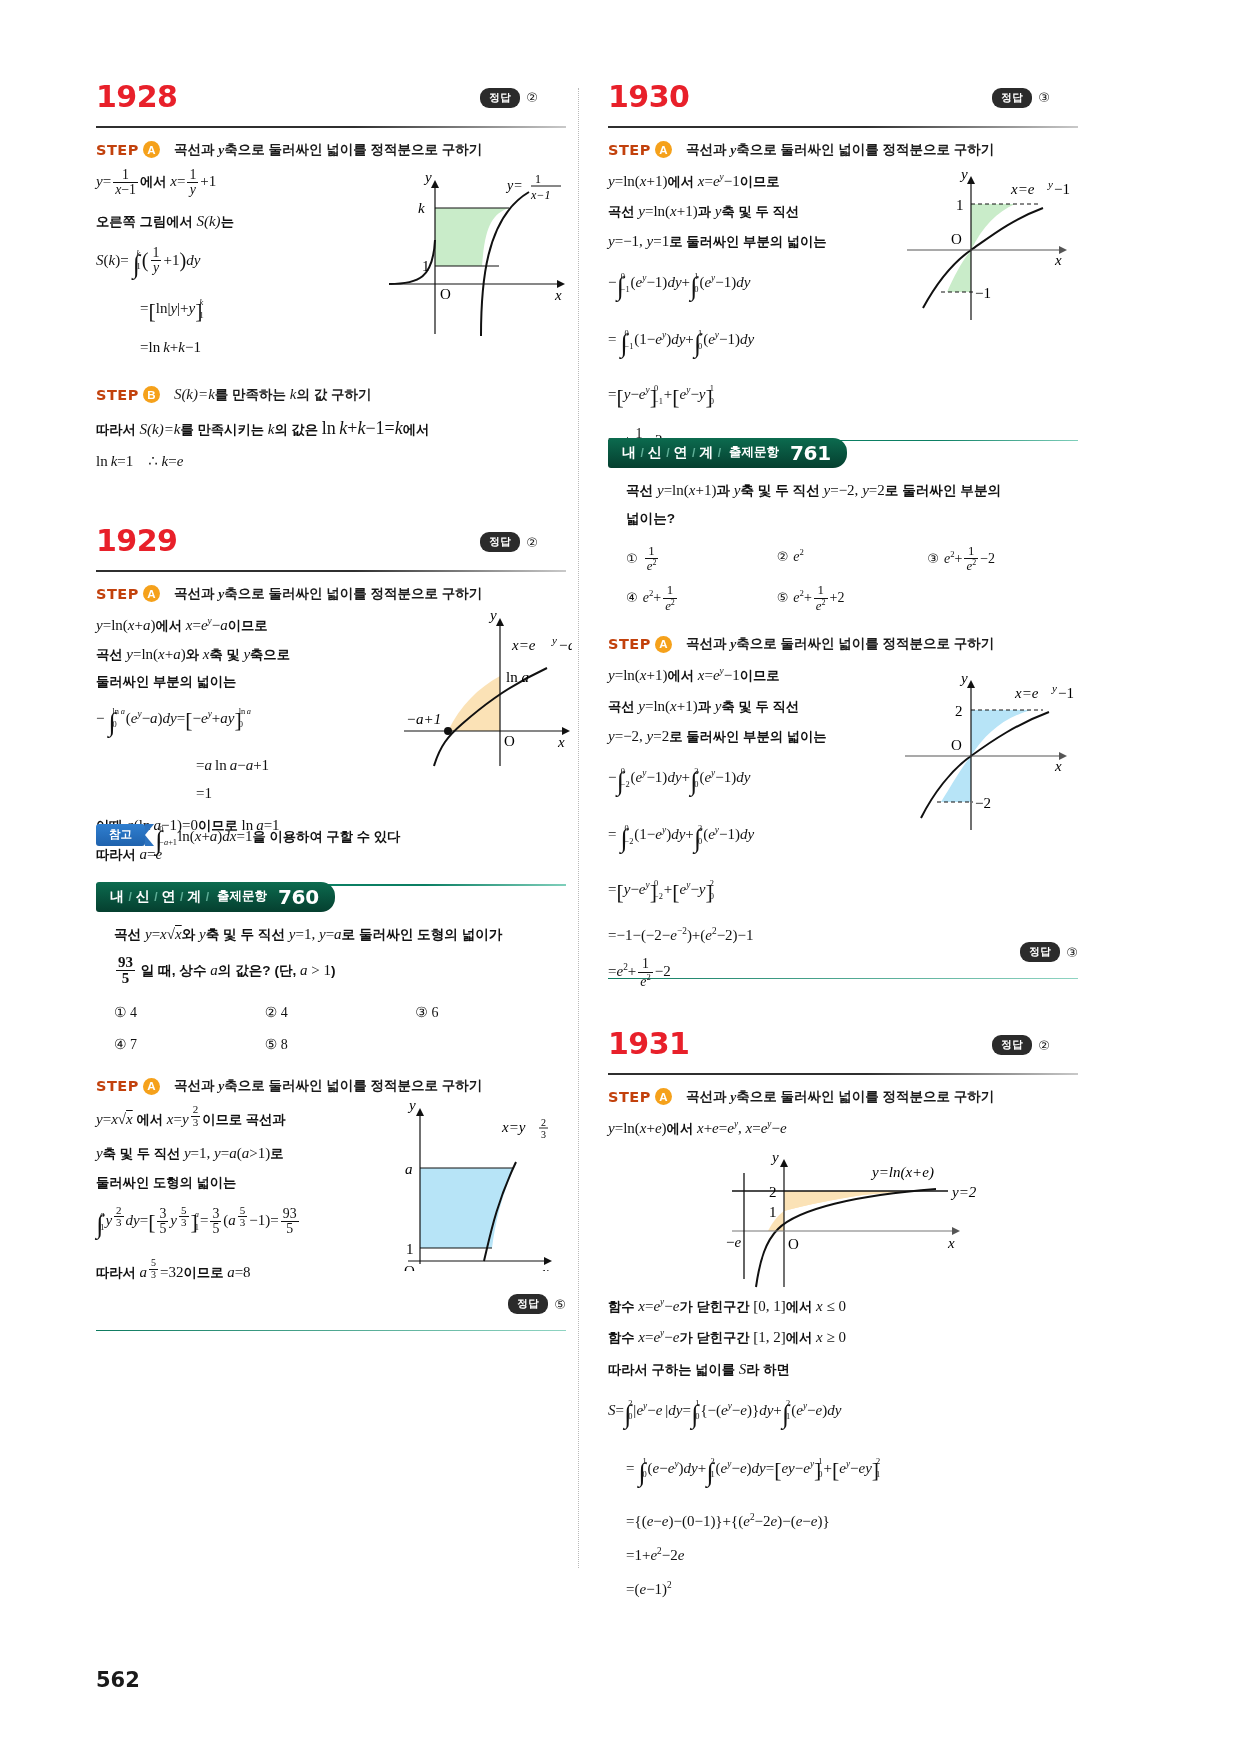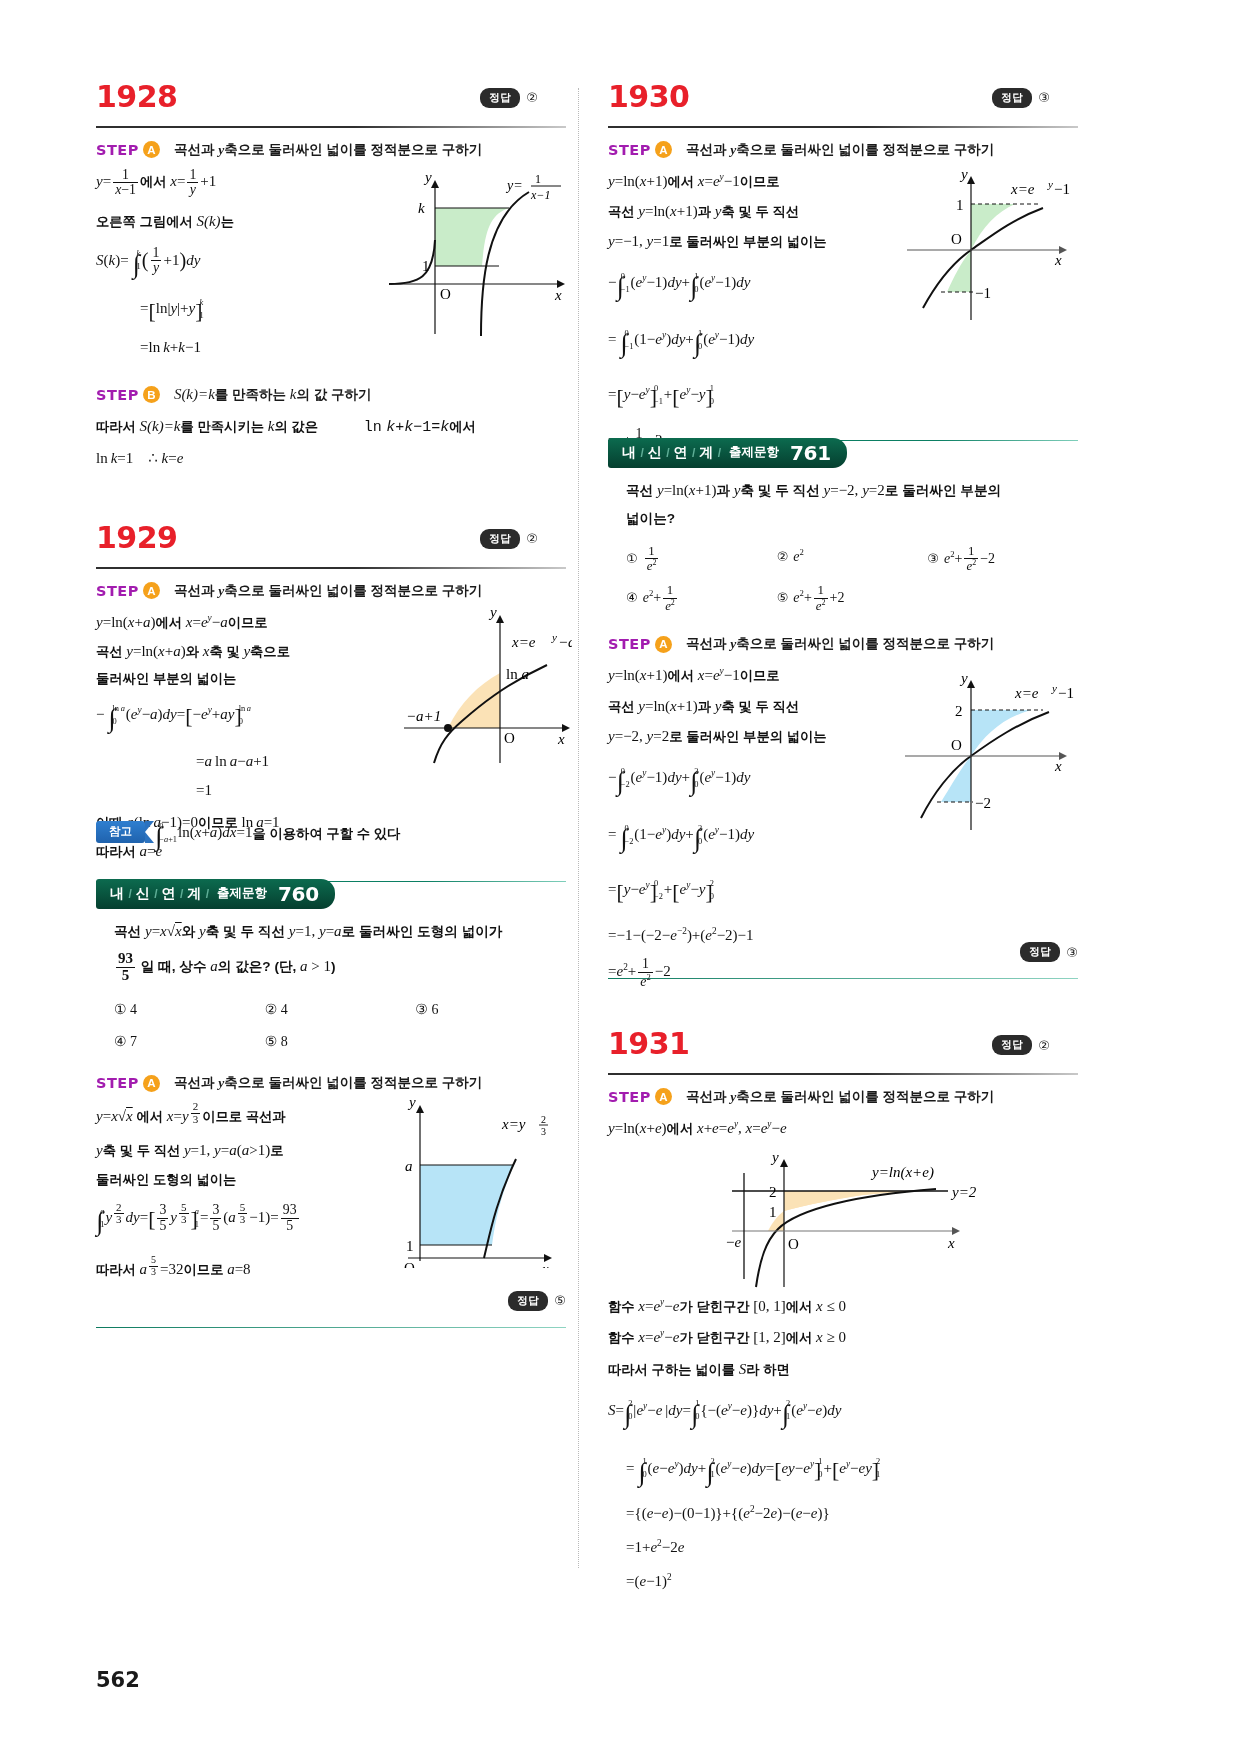--- a/index.html
+++ b/index.html
@@ -43,21 +43,21 @@
   .ans-circ { font-size:13px; color:#222; }
   .rule-grad {
     height:1.6px; border:0;
     background:linear-gradient(to right,#2f2f2f 0%,#2f2f2f 55%,#c9c9c9 100%);
     margin:2px 0 0 0;
   }
 
   
   .step-row { display:flex; align-items:center; gap:8px; margin:13px 0 9px 0; }
   .step-word {
-    font-weight:800; font-size:14.5px; color:#a21caf; letter-spacing:0.5px;
+    font-weight:800; font-size:14.5px; color:#c2410c; letter-spacing:0.5px;
     font-family:"DejaVu Sans",sans-serif;
   }
   .step-badge {
     width:17px;height:17px;border-radius:50%;
     background:#f5a11b; color:#fff; font-size:11.5px; font-weight:800;
     display:inline-flex; align-items:center; justify-content:center;
     margin-left:-4px;
   }
   .step-title { font-size:13.5px; font-weight:800; color:#1a1a1a; margin-left:6px; }
   .step-title .mi { font-style:italic; font-family:"Liberation Serif",serif; }
@@ -196,21 +196,21 @@
         </svg>
       </div>
 
       <div class="step-row">
         <span class="step-word">STEP</span>
         <span class="step-badge">B</span>
         <span class="step-title"><span class="mi" style="font-weight:400;font-size:15px;">S(k)=k</span>를 만족하는 <span class="mi" style="font-weight:400;font-size:15px;">k</span>의 값 구하기</span>
       </div>
 
       <div class="line">
-        <div class="kr">따라서 <span class="mi" style="font-weight:400;font-size:15px;">S(k)=k</span>를 만족시키는 <span class="mi" style="font-weight:400;font-size:15px;">k</span>의 값은 <span style="font-weight:400;font-size:15px;font-family:Liberation Mono, monospace;margin-left:42px;">ln <i>k</i>+<i>k</i>−1=<i>k</i></span>에서</div>
+        <div class="kr">따라서 <span class="mi" style="font-weight:400;font-size:15px;">S(k)=k</span>를 만족시키는 <span class="mi" style="font-weight:400;font-size:15px;">k</span>의 값은 <span style="font-weight:400;font-size:18px;font-family:Liberation Serif, serif;">ln <i>k</i>+<i>k</i>−1=<i>k</i></span>에서</div>
         <div style="margin-top:4px;">ln <span class="mi">k</span>=1 &nbsp;&nbsp; ∴ <span class="mi">k</span>=<span class="mi">e</span></div>
       </div>
     </div>
 
     <div class="prob" style="margin-top:50px;">
       <div class="prob-head">
         <span class="prob-num">1929</span>
         <span class="answer-pill">
           <span class="pill">정답</span>
           <span class="ans-circ">②</span>
@@ -568,21 +568,21 @@
         <div class="kr">함수 <span style="font-family:Liberation Serif, serif;font-weight:400;font-size:15px;"><i>x</i>=<i>e</i><sup><i>y</i></sup>−<i>e</i></span>가 닫힌구간 <span style="font-family:'Liberation Serif',serif;font-weight:400;font-size:15px;">[0, 1]</span>에서 <span style="font-family:'Liberation Serif',serif;font-weight:400;font-size:15px;"><i>x</i> ≤ 0</span></div>
         <div class="kr" style="margin-top:5px;">함수 <span style="font-family:'Liberation Serif',serif;font-weight:400;font-size:15px;"><i>x</i>=<i>e</i><sup><i>y</i></sup>−<i>e</i></span>가 닫힌구간 <span style="font-family:'Liberation Serif',serif;font-weight:400;font-size:15px;">[1, 2]</span>에서 <span style="font-family:'Liberation Serif',serif;font-weight:400;font-size:15px;"><i>x</i> ≥ 0</span></div>
         <div class="kr" style="margin-top:5px;">따라서 구하는 넓이를 <span class="mi" style="font-weight:400;font-size:15px;">S</span>라 하면</div>
 
         <div style="margin-top:10px;">
           <span class="mi">S</span>=<span class="intg">∫</span><span class="lim"><span class="up">2</span><span class="lo">0</span></span>|<span class="mi">e</span><sup><span class="mi">y</span></sup>−<span class="mi">e</span> |<span class="mi">dy</span>=<span class="intg">∫</span><span class="lim"><span class="up">1</span><span class="lo">0</span></span>{−(<span class="mi">e</span><sup><span class="mi">y</span></sup>−<span class="mi">e</span>)}<span class="mi">dy</span>+<span class="intg">∫</span><span class="lim"><span class="up">2</span><span class="lo">1</span></span>(<span class="mi">e</span><sup><span class="mi">y</span></sup>−<span class="mi">e</span>)<span class="mi">dy</span>
         </div>
         <div style="margin-top:12px;padding-left:18px;">
           = <span class="intg">∫</span><span class="lim"><span class="up">1</span><span class="lo">0</span></span>(<span class="mi">e</span>−<span class="mi">e</span><sup><span class="mi">y</span></sup>)<span class="mi">dy</span>+<span class="intg">∫</span><span class="lim"><span class="up">2</span><span class="lo">1</span></span>(<span class="mi">e</span><sup><span class="mi">y</span></sup>−<span class="mi">e</span>)<span class="mi">dy</span>=<span class="brk">[</span><span class="mi">ey</span>−<span class="mi">e</span><sup><span class="mi">y</span></sup><span class="brk">]</span><span class="lim"><span class="up">1</span><span class="lo">0</span></span>+<span class="brk">[</span><span class="mi">e</span><sup><span class="mi">y</span></sup>−<span class="mi">ey</span><span class="brk">]</span><span class="lim"><span class="up">2</span><span class="lo">1</span></span>
         </div>
-        <div style="margin-top:4px;padding-left:18px;">
+        <div style="margin-top:12px;padding-left:18px;">
           ={(<span class="mi">e</span>−<span class="mi">e</span>)−(0−1)}+{(<span class="mi">e</span><sup>2</sup>−2<span class="mi">e</span>)−(<span class="mi">e</span>−<span class="mi">e</span>)}
         </div>
         <div style="margin-top:8px;padding-left:18px;">
           =1+<span class="mi">e</span><sup>2</sup>−2<span class="mi">e</span>
         </div>
         <div style="margin-top:8px;padding-left:18px;">
           =(<span class="mi">e</span>−1)<sup>2</sup>
         </div>
       </div>
     </div>

